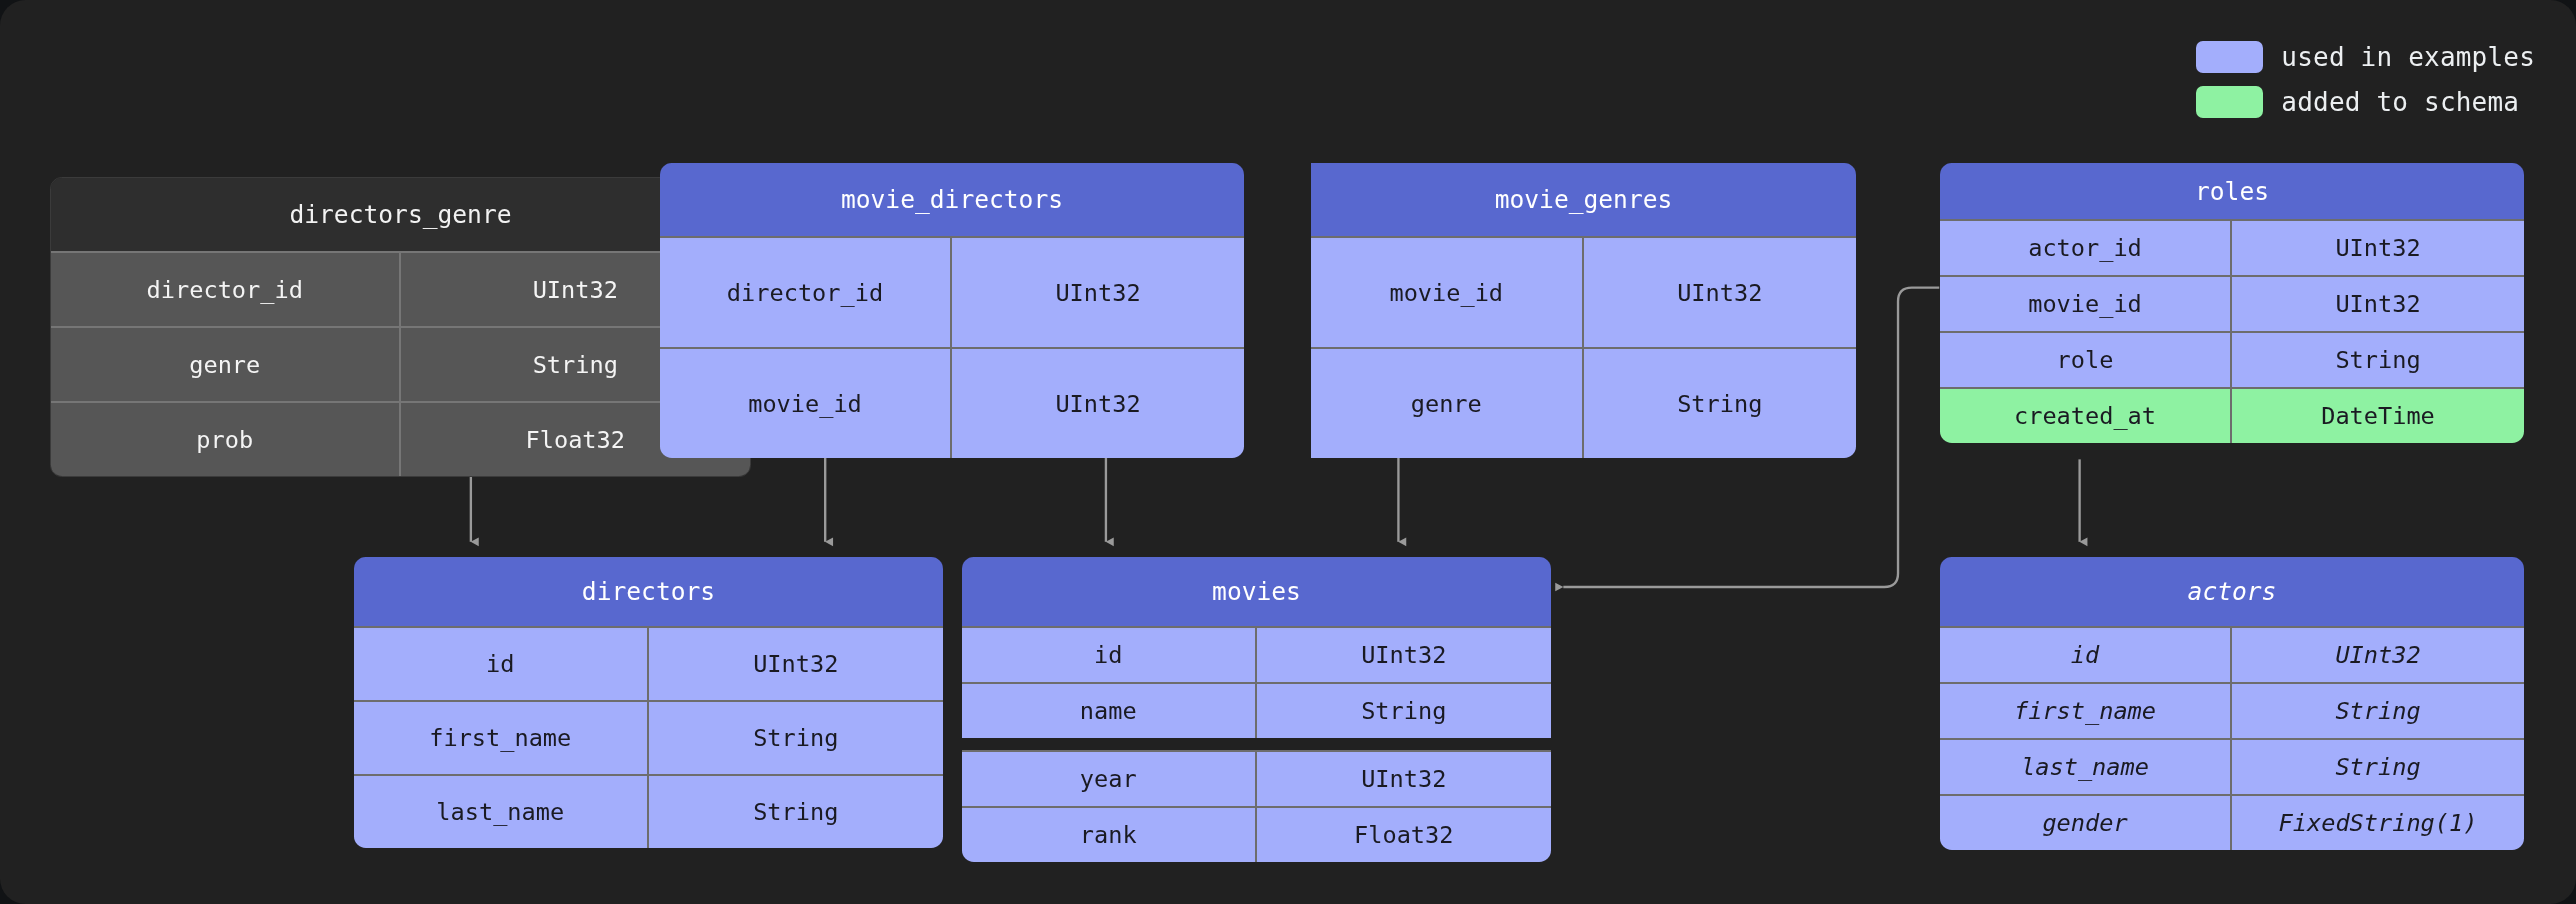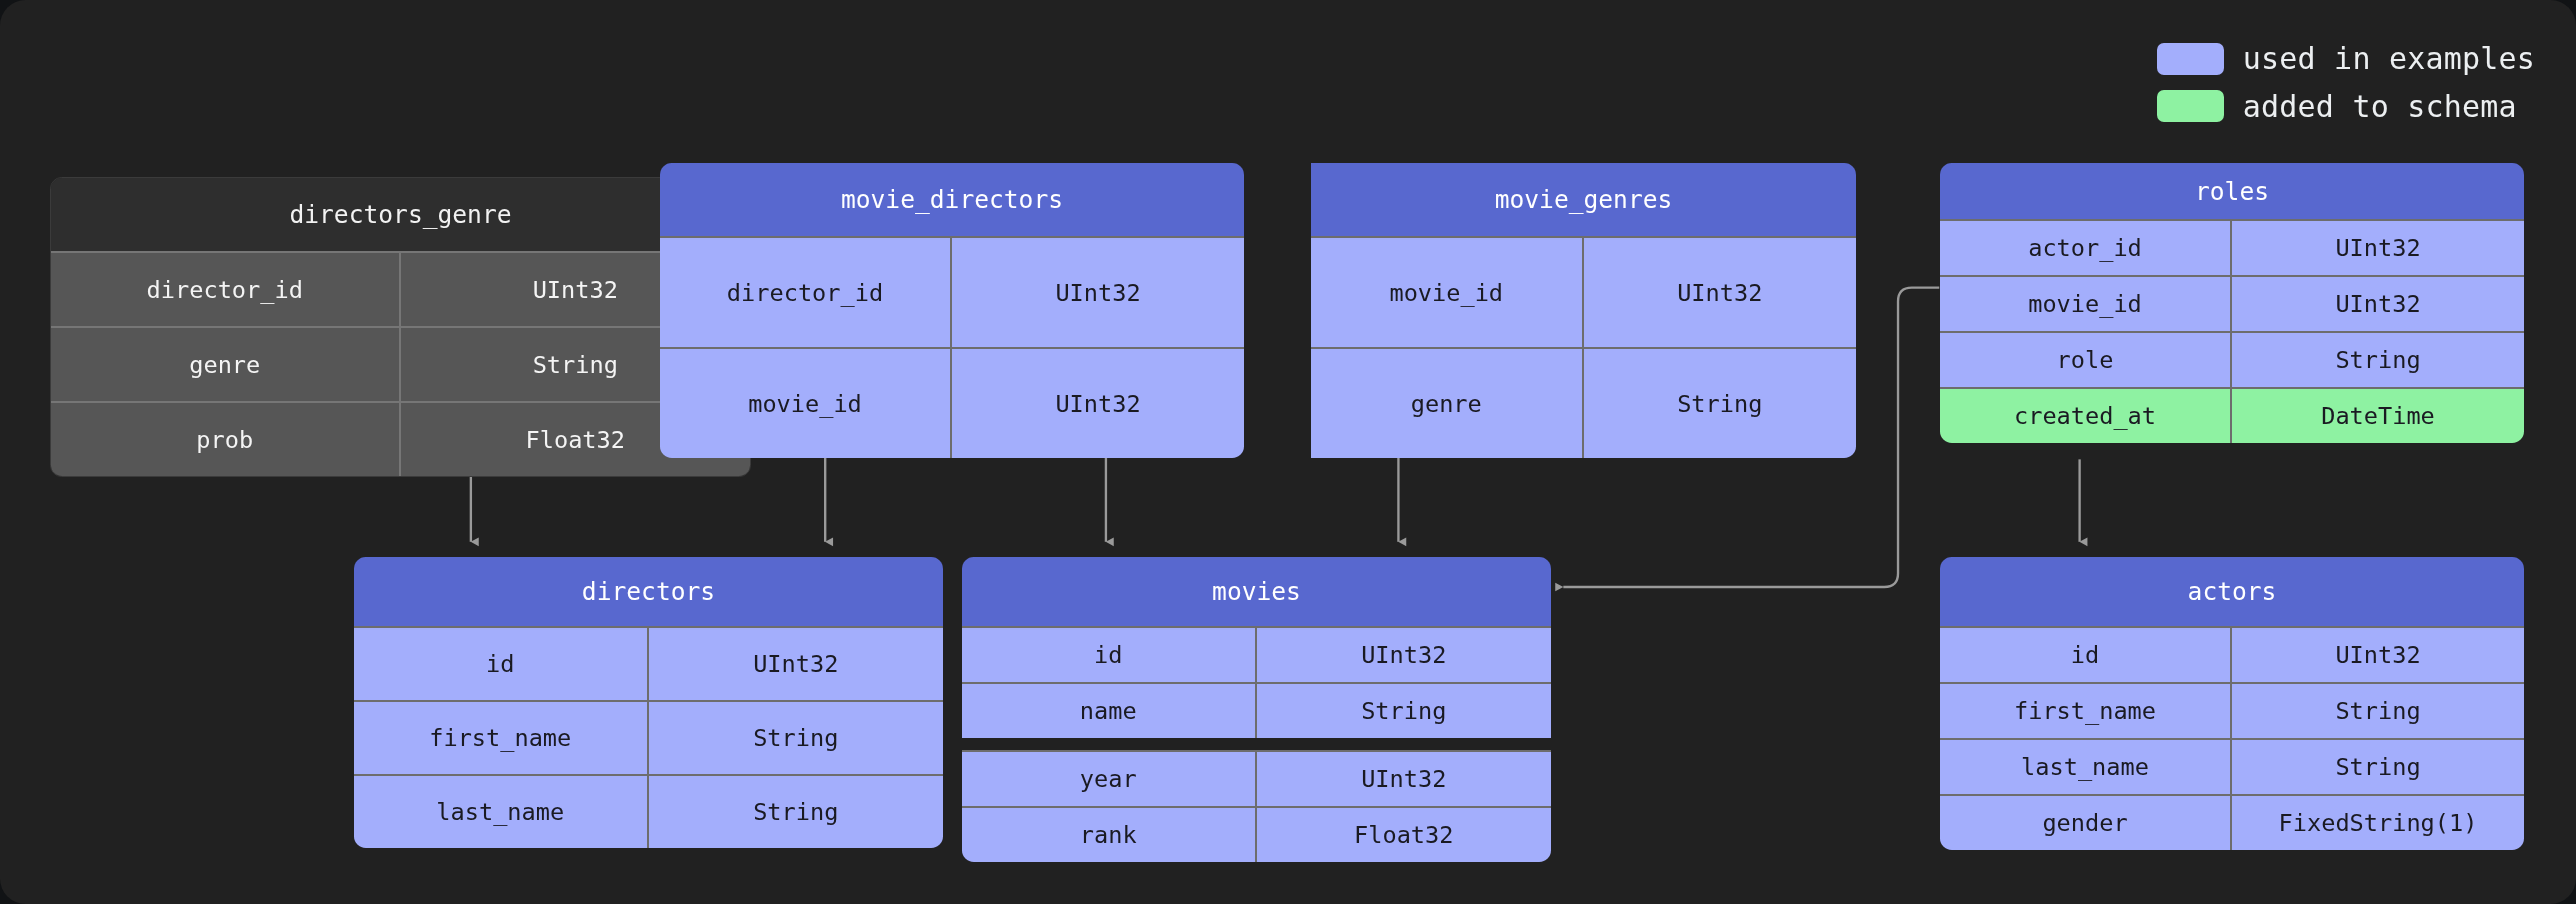--- a/index.html
+++ b/index.html
@@ -37,21 +37,21 @@
     align-items: center;
     gap: 18.7px;
   }
   .legend-swatch {
     width: 67px;
     height: 32px;
     border-radius: 6.9px;
   }
   .legend-label {
     color: #eceff1;
-    font-size: 30px;
+    font-size: 26px;
     letter-spacing: 0.2px;
     white-space: nowrap;
   }
 
   
   .table {
     position: absolute;
     border-radius: 11.8px;
     overflow: hidden;
     box-sizing: border-box;
@@ -245,21 +245,21 @@
     <div class="tbl-row" style="height:56px;margin-top:12px;">
       <div class="tbl-cell name">year</div>
       <div class="tbl-cell type">UInt32</div>
     </div>
     <div class="tbl-row" style="height:56px;">
       <div class="tbl-cell name">rank</div>
       <div class="tbl-cell type">Float32</div>
     </div>
   </div>
 
-  <div class="table t-blue" style="left:1940px; top:557px; width:584px;">
+  <div class="table t-blue" style="left:1940px; top:557px; width:584px;font-style:italic;">
     <div class="tbl-header" style="height:69px;">actors</div>
     <div class="tbl-row" style="height:56px;">
       <div class="tbl-cell name">id</div>
       <div class="tbl-cell type">UInt32</div>
     </div>
     <div class="tbl-row" style="height:56px;">
       <div class="tbl-cell name">first_name</div>
       <div class="tbl-cell type">String</div>
     </div>
     <div class="tbl-row" style="height:56px;">

